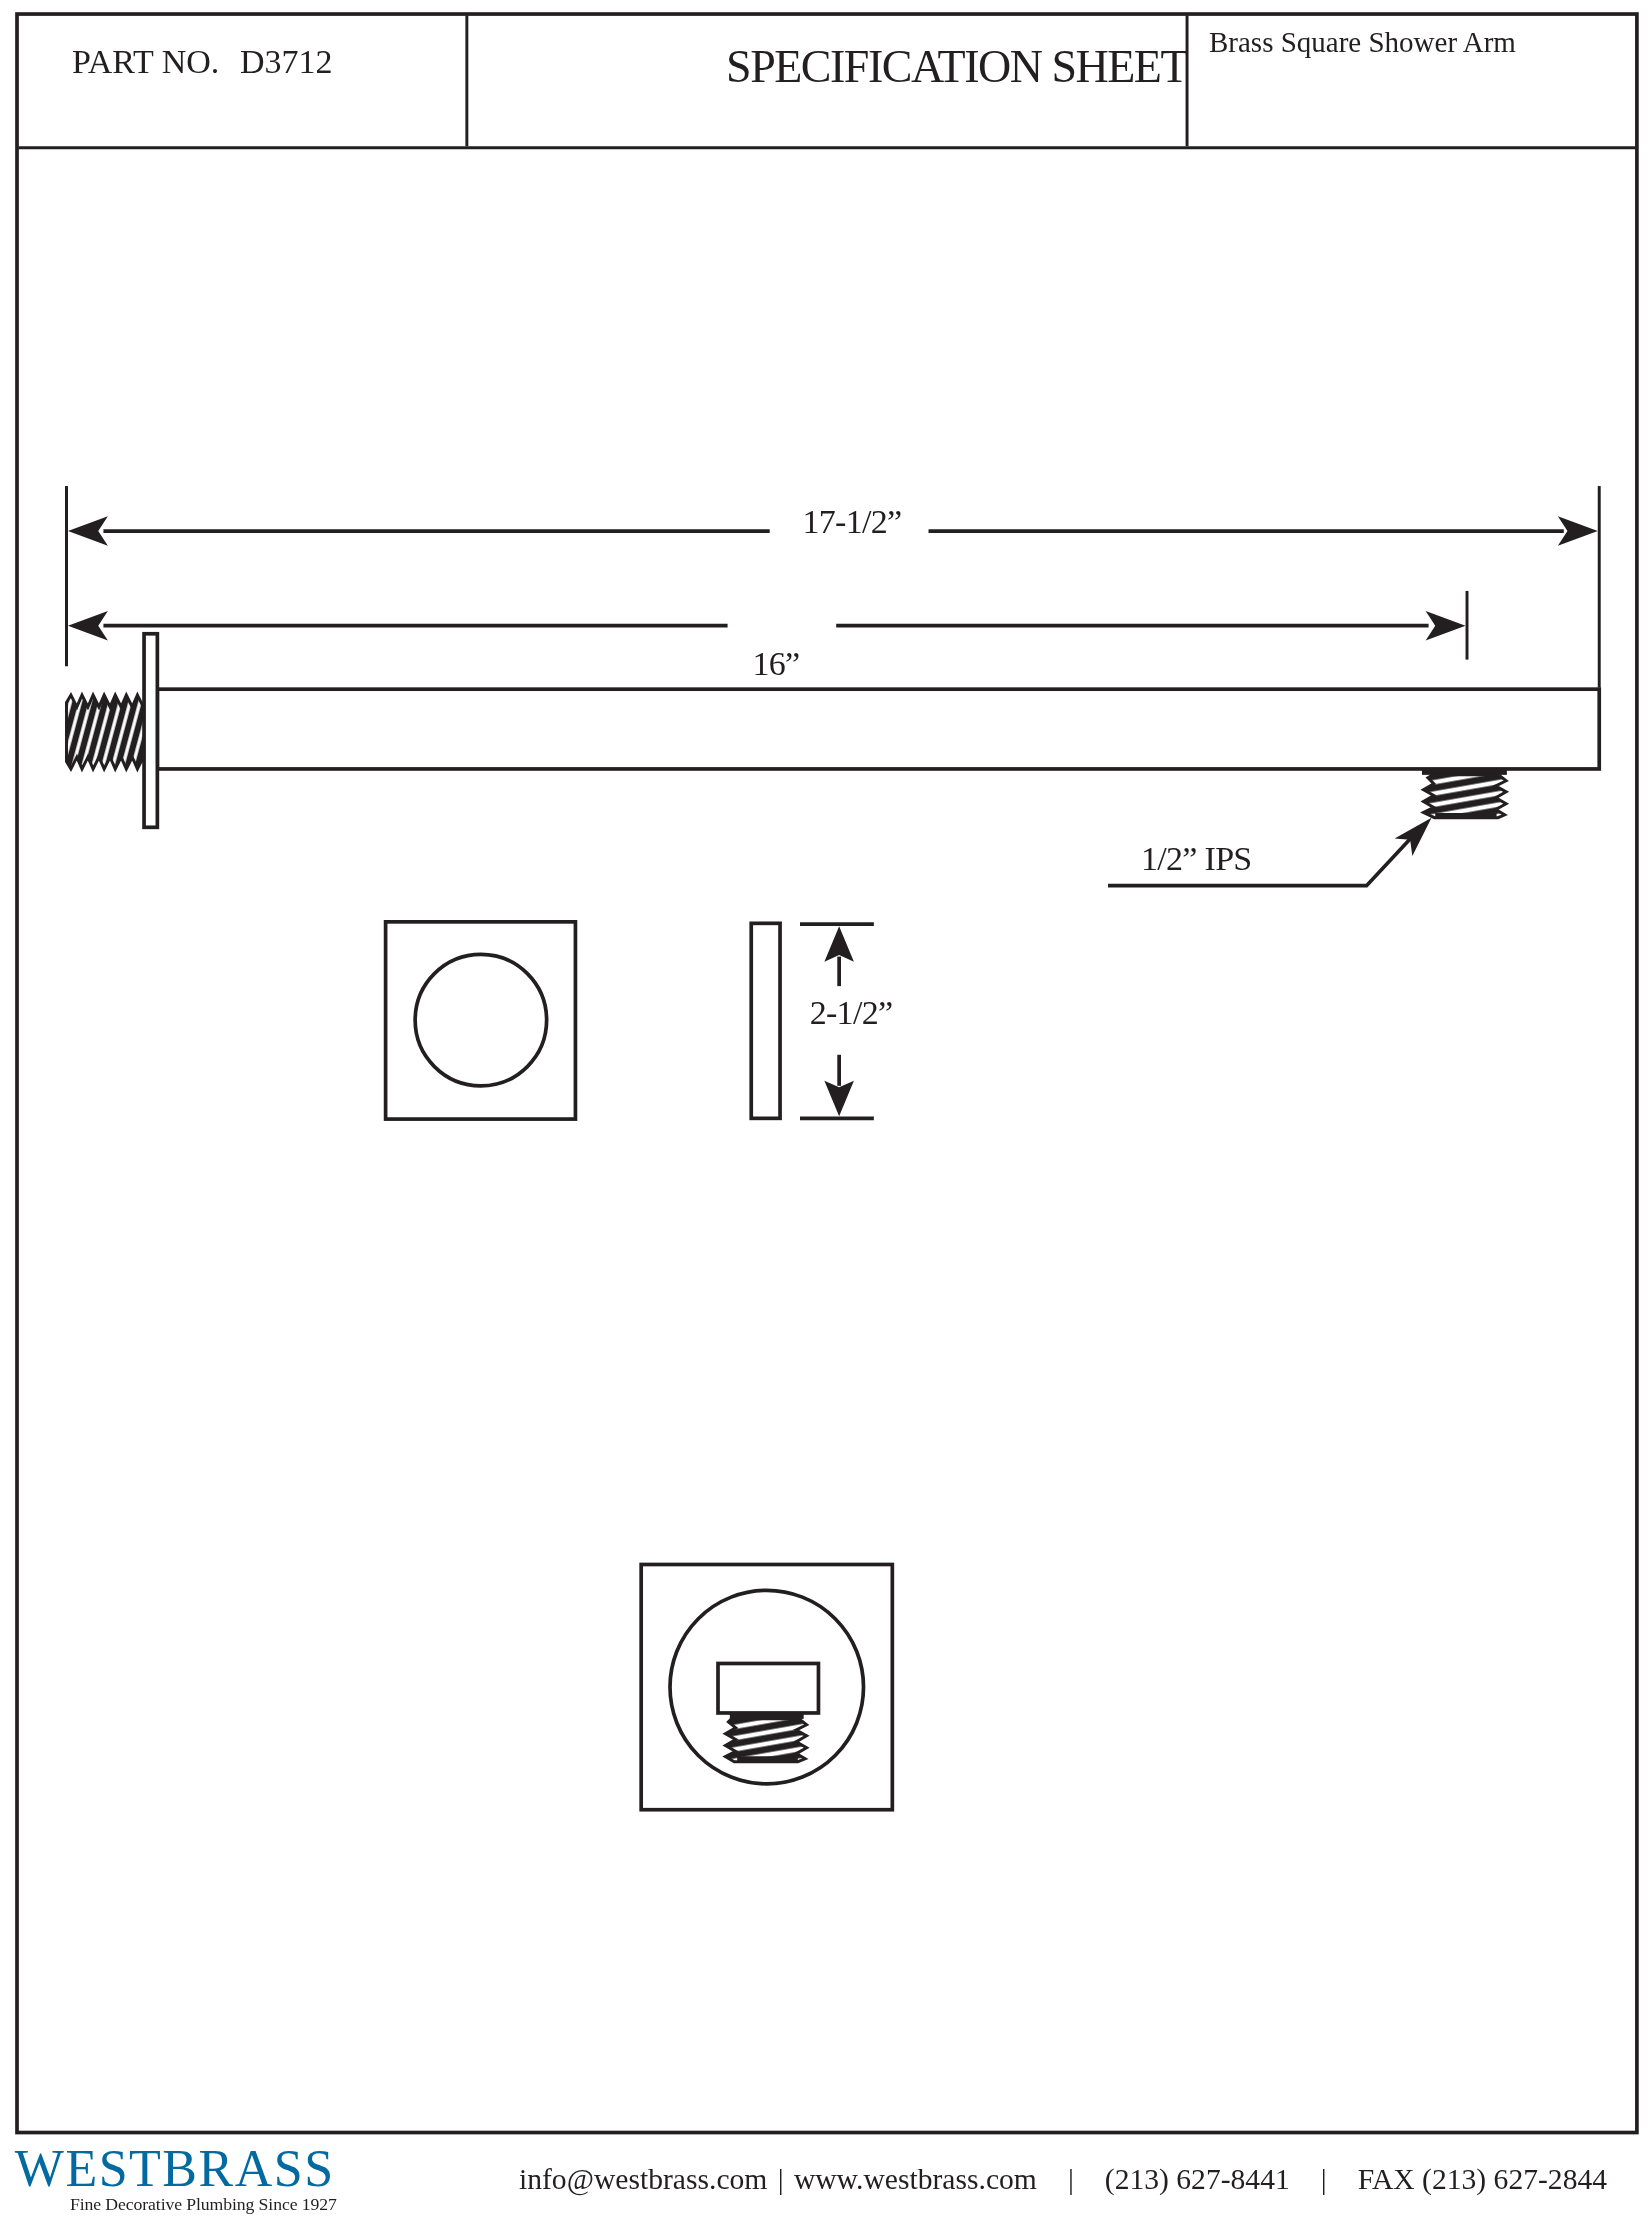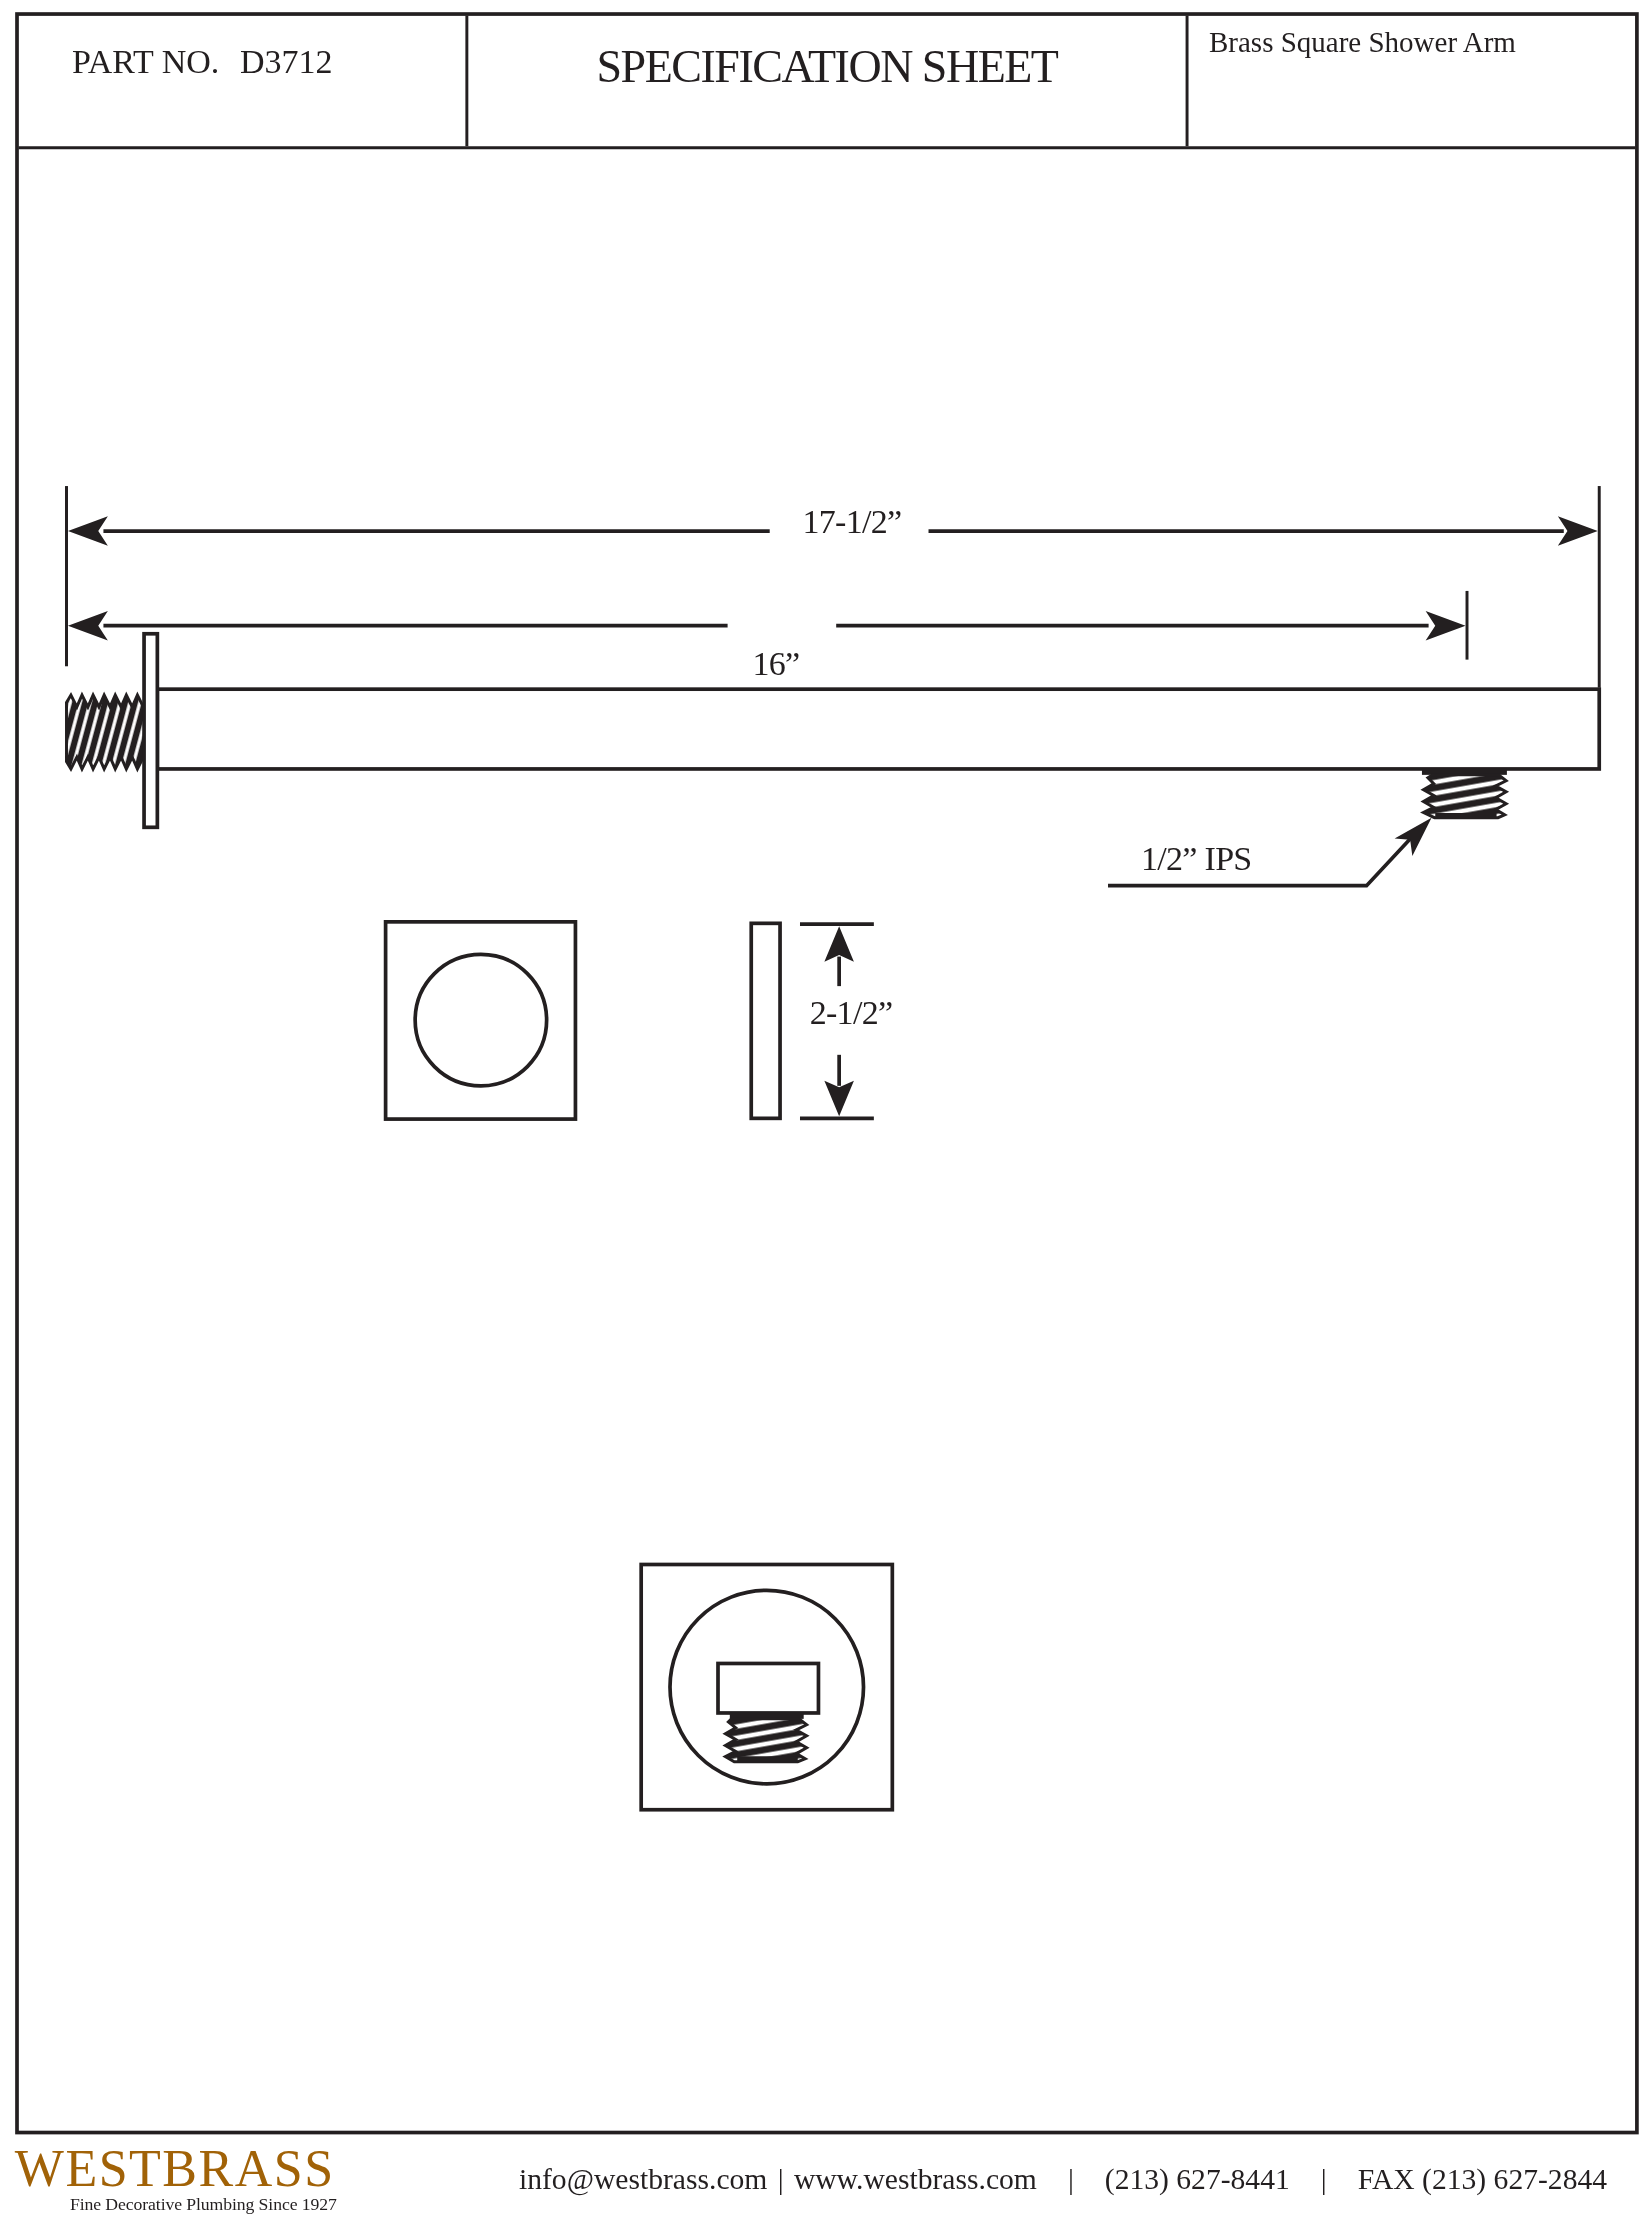--- a/index.html
+++ b/index.html
@@ -9,32 +9,32 @@
     font-family:"Liberation Sans", sans-serif;
     color:#231f20;
     overflow:hidden;
   }
   .abs{position:absolute;line-height:1;white-space:nowrap;font-family:Liberation Serif, serif;}
   svg.drawing{position:absolute;left:0;top:0;width:1648px;height:2216px;}
 
   
   .part-line{left:72px;top:45px;font-size:34px;}
   .part-num{margin-left:20.7px;}
-  .sheet-title{left:467px;top:44px;width:720px;text-align:center;font-size:46px;letter-spacing:-1.5px;}
+  .sheet-title{left:467px;top:44px;width:720px;text-align:right;font-size:46px;letter-spacing:-1.5px;}
   .product-name{left:1209px;top:28px;font-size:29px;}
 
   
   .dim-label{font-size:34px;letter-spacing:-0.7px;}
   .dim-17{left:852px;top:505px;transform:translateX(-50%);}
   .dim-16{left:776px;top:647px;transform:translateX(-50%);}
   .dim-25{left:851px;top:996px;transform:translateX(-50%);}
   .dim-ips{left:1141px;top:842px;}
 
   
-  .brand{left:14.8px;top:2143px;font-family:"Liberation Serif", serif;font-size:52px;letter-spacing:1.5px;color:#a16207;}
+  .brand{left:14.8px;top:2143px;font-family:"Liberation Serif", serif;font-size:52px;letter-spacing:1.5px;color:#0369a1;}
   .tagline{left:70px;top:2196px;font-size:17.7px;letter-spacing:-0.1px;}
   .contact{left:519px;top:2165px;font-size:29.6px;display:flex;align-items:center;}
   .sep{margin:0 31px;}
   .sep.tight{margin:0 10.3px;}
 </style>
 </head>
 <body>
 
 <svg class="drawing" viewBox="0 0 2231 3000" xmlns="http://www.w3.org/2000/svg">
   <defs>

